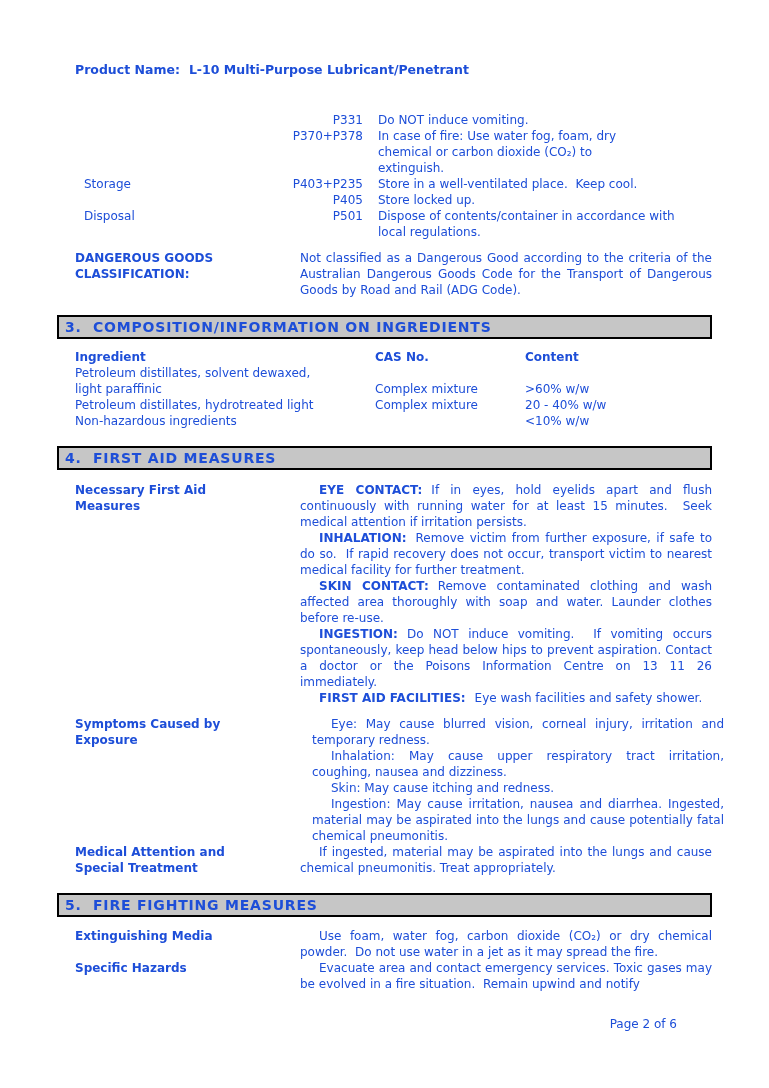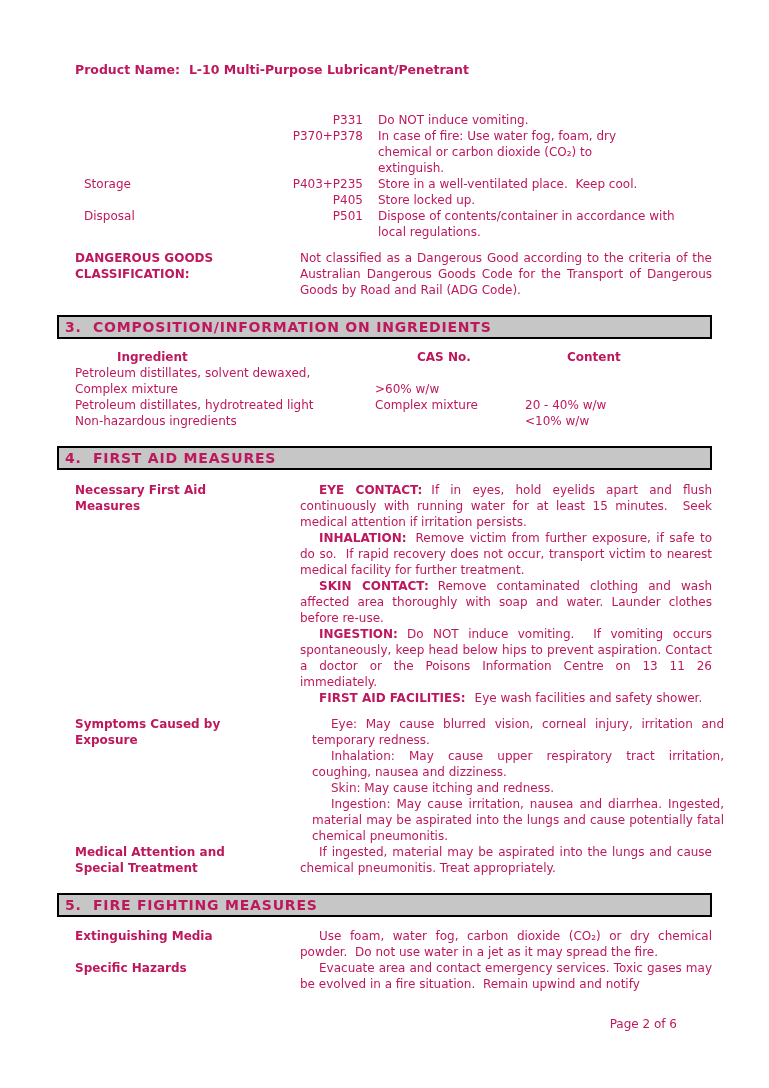--- a/index.html
+++ b/index.html
@@ -2,21 +2,21 @@
 <html><head>
 <meta charset="utf-8">
 <style>
   * { margin: 0; padding: 0; box-sizing: border-box; }
   html, body { background: #ffffff; }
   .page {
     position: relative;
     width: 769px;
     height: 1088px;
     background: #ffffff;
-    color: #be185d;
+    color: #1d4ed8;
     font-family: "DejaVu Sans", "Liberation Sans", sans-serif;
     font-size: 12px;
     line-height: 16px;
     overflow: hidden;
   }
   .product-line { margin: 62px 57px 0 75px; font-weight: bold; font-size: 12.5px; }
   .product-line .plabel { margin-right: 9px; }
 
   
   .prec-block { margin: 34px 57px 0 75px; }
@@ -48,21 +48,21 @@
     padding-left: 6px;
     white-space: pre;
     overflow: hidden;
   }
   .bar5 { }
 
   
   .ing-table { margin: 10px 57px 0 75px; }
   .ing-row { display: grid; grid-template-columns: 300px 150px 187px; }
   .ing-row div { white-space: pre-wrap; }
-  .ing-head div { font-weight: bold; margin-left: 42px; }
+  .ing-head div { font-weight: bold; }
 
   .sec4 { margin: 12px 57px 0 75px; }
   .sec4 .row2 { margin-top: 10px; gap: 12px; }
   .sec5 { margin: 11px 57px 0 75px; }
 
   .footer { margin: 24px 92px 0 0; text-align: right; padding-left: 16px; }
 </style>
 </head>
 <body>
 
@@ -125,20 +125,21 @@
       <div>Ingredient</div>
       <div>CAS No.</div>
       <div>Content</div>
     </div>
     <div class="ing-row">
       <div>Petroleum distillates, solvent dewaxed,</div>
       <div></div>
       <div></div>
     </div>
     <div class="ing-row">
+      <div>light paraffinic</div>
       <div>Complex mixture</div>
       <div>&gt;60% w/w</div>
     </div>
     <div class="ing-row">
       <div>Petroleum distillates, hydrotreated light</div>
       <div>Complex mixture</div>
       <div>20 - 40% w/w</div>
     </div>
     <div class="ing-row">
       <div>Non-hazardous ingredients</div>

